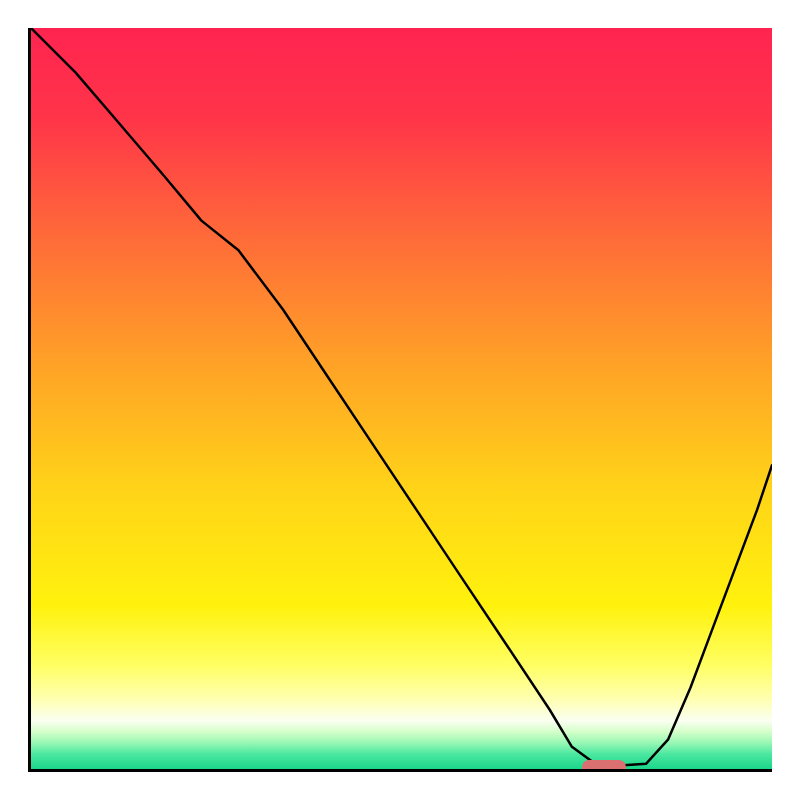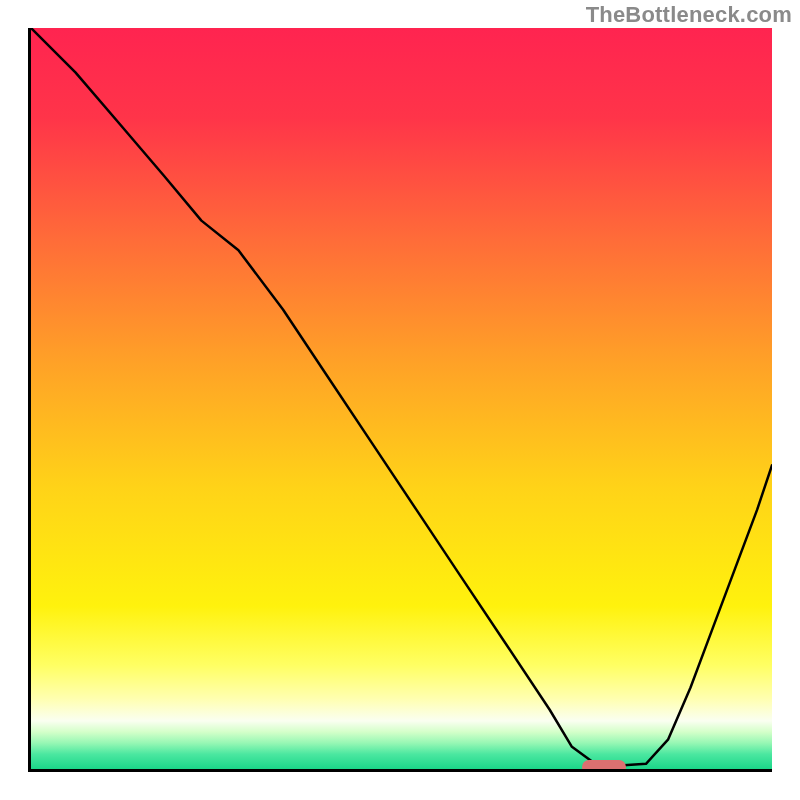--- a/index.html
+++ b/index.html
@@ -56,21 +56,20 @@
     width: 44px;
     height: 14px;
     background: #db7070;
     border-radius: 7px;
   }
 </style>
 </head>
 <body>
 <div class="frame">
 
-  <div class="watermark">TheBottleneck.com</div>
 
   <div class="plot-border">
 
     <svg class="bg" viewBox="0 0 744 744" preserveAspectRatio="none">
       <defs>
         <linearGradient id="grad" x1="0" y1="0" x2="0" y2="1">
 
         <stop offset="0%" stop-color="#ff2450"></stop>
             <stop offset="12%" stop-color="#ff3449"></stop>
             <stop offset="28.000000000000004%" stop-color="#ff6a39"></stop>

